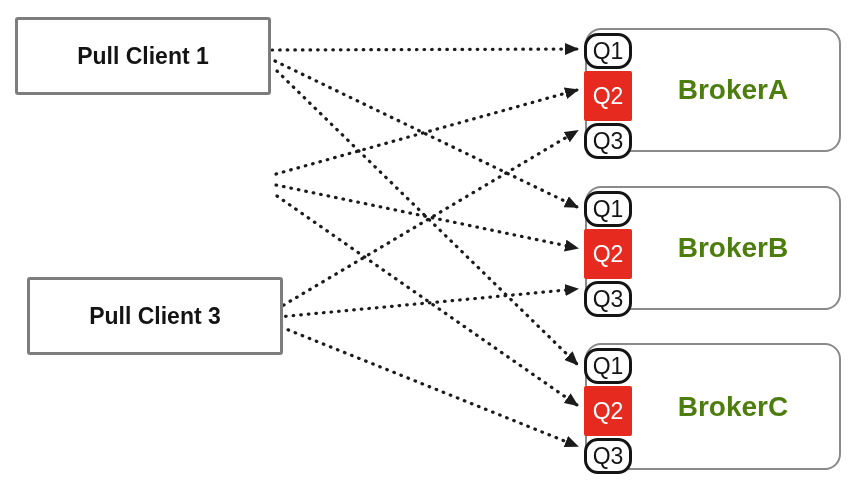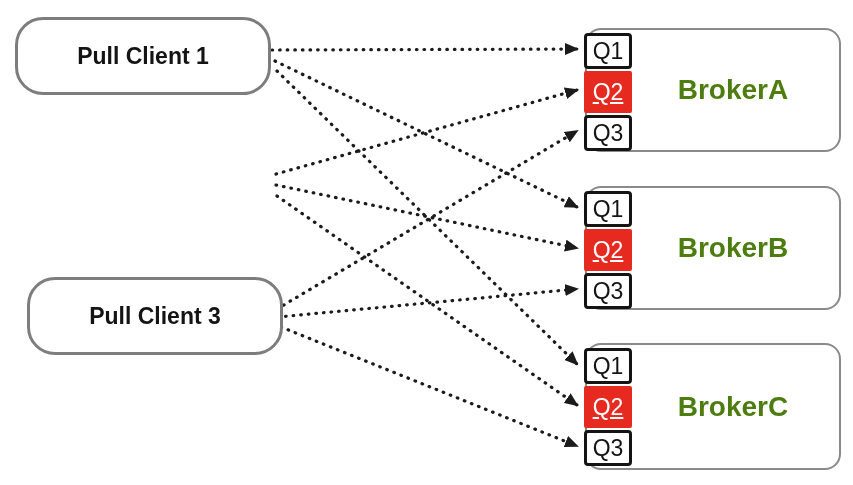--- a/index.html
+++ b/index.html
@@ -7,21 +7,21 @@
     position:relative;
     width:853px;height:485px;
     background:#ffffff;
     font-family:"Liberation Sans","DejaVu Sans",sans-serif;
     overflow:hidden;
   }
   
   .client{
     position:absolute;left:15px;width:256px;height:78px;
     background:#ffffff;
-    border:3px solid #7d7d7d;border-radius:28px;
+    border:3px solid #7d7d7d;border-radius:3px;
     display:flex;align-items:center;justify-content:center;
     box-sizing:border-box;
   }
   .client .label{
     font-size:23px;font-weight:bold;color:#141414;
     letter-spacing:0px;white-space:nowrap;
   }
   #client-1{top:17px;}
   #client-2{top:146px;}
   #client-3{top:277px;margin-left:12px;}
@@ -42,32 +42,31 @@
     font-size:28px;font-weight:bold;color:#4d7c0f;white-space:nowrap;
   }
   
   .queues{
     position:absolute;left:-3px;top:3px;width:48px;
     display:flex;flex-direction:column;gap:2px;
   }
   .queue{
     width:48px;height:36px;
     background:#ffffff;
-    border:3px solid #141414;border-radius:4px;
+    border:3px solid #141414;border-radius:14px;
     display:flex;align-items:center;justify-content:center;
     font-size:23px;color:#141414;
     box-sizing:border-box;
   }
   .queue.hot{
-    height:42px;
+    height:50px;
     border:2px solid var(--hot,#e62a20);
     border-radius:2px;
     background:var(--hot,#e62a20);
     color:#ffffff;
-    text-decoration:underline;
   }
   
   #edges{position:absolute;left:0;top:0;width:853px;height:485px;pointer-events:none;}
   .edge{
     stroke:#1b1b1b;stroke-width:3.2;
     stroke-dasharray:0.6 7;stroke-linecap:round;
     fill:none;
   }
 </style>
 </head>

